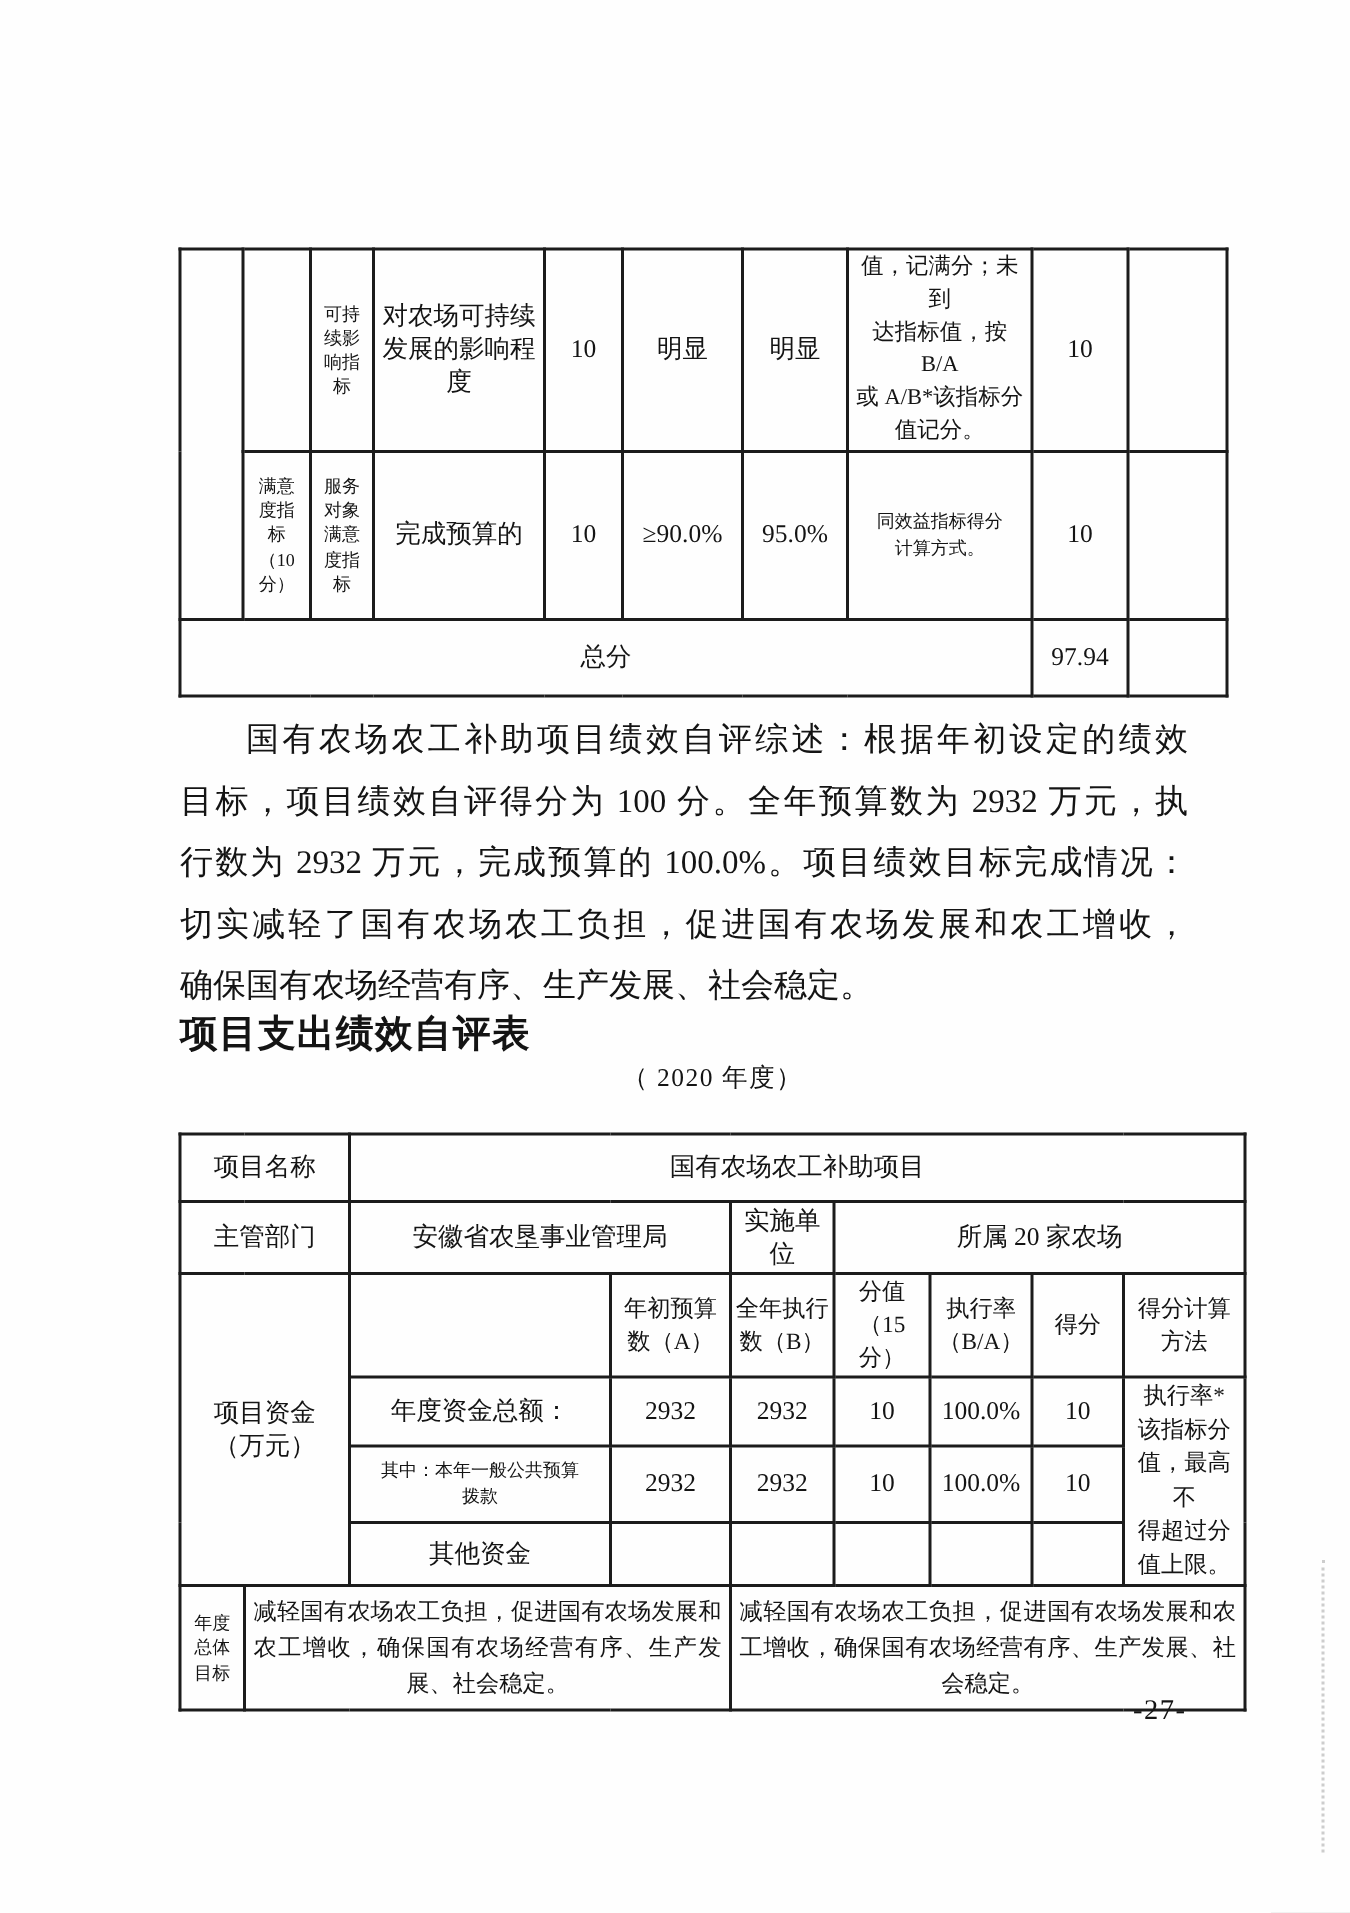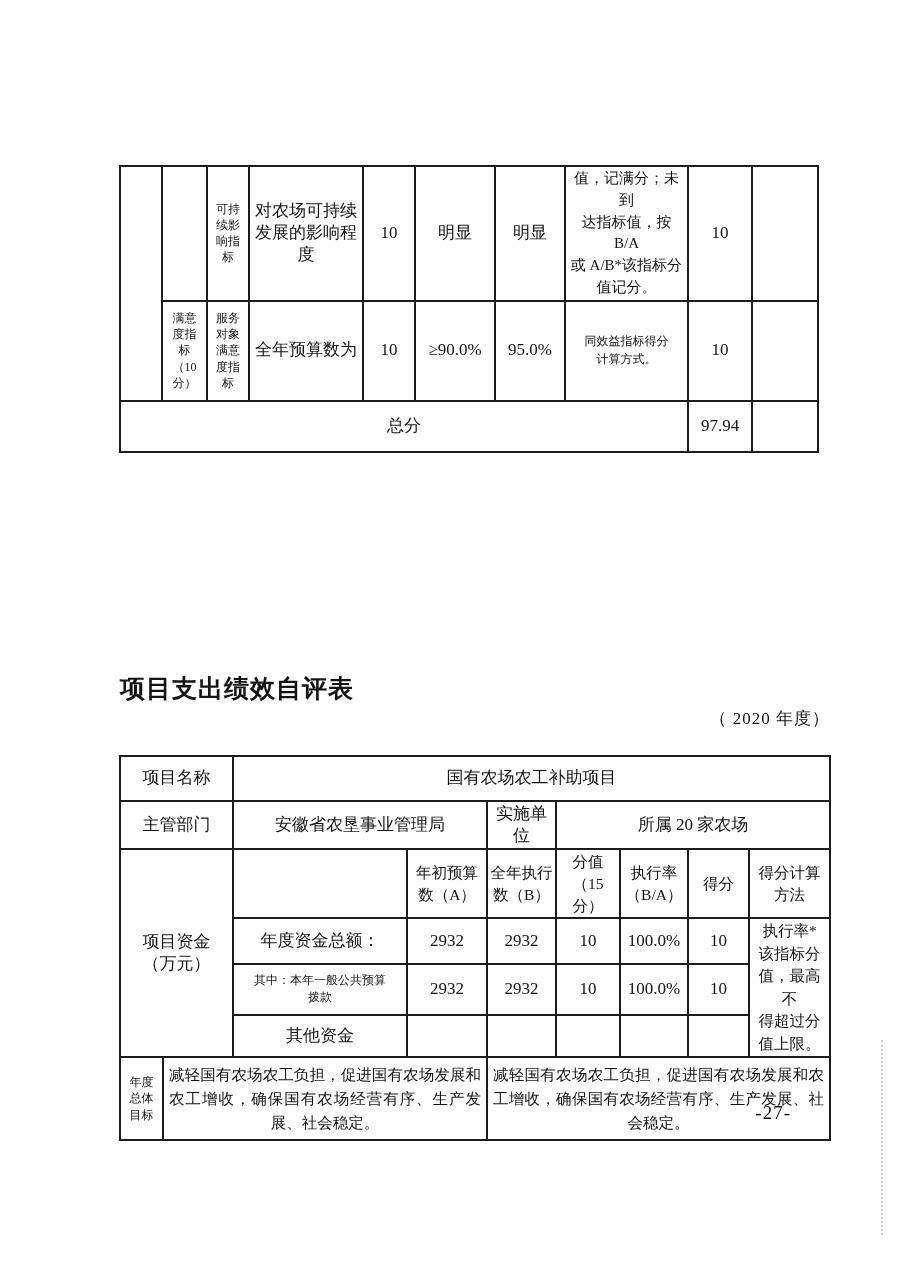--- a/index.html
+++ b/index.html
@@ -9,21 +9,21 @@
     overflow:hidden;margin:0 auto;
   }
   table{border-collapse:collapse;table-layout:fixed;}
   td{
     border:2px solid #1c1c1c;text-align:center;vertical-align:middle;
     padding:1px 2px;font-size:17px;line-height:1.3;overflow:hidden;
   }
   .pre{white-space:pre-line;}
   .score-table{position:absolute;left:119px;top:165px;width:698px;}
   .score-table .r1{height:90px;}
-  .score-table .r2{height:100px;margin-top:48px;}
+  .score-table .r2{height:112px;margin-top:48px;}
   .score-table .r3{height:51px;}
   .cell-vert{font-size:12px;line-height:1.35;padding:1px 0;}
   .cell-method{font-size:15px;line-height:1.45;padding:1px 3px;border-radius:18px;}
   .eval-table{position:absolute;left:119px;top:755px;width:710px;}
   .eval-table .er1{height:45px;}
   .eval-table .er2{height:45px;}
   .eval-table .er3{height:50px;}
   .eval-table .er4{height:45px;}
   .eval-table .er5{height:50px;}
   .eval-table .er6{height:42px;}
@@ -40,24 +40,24 @@
   }
   .summary .line{text-align:justify;text-align-last:justify;height:41px;}
   .summary .line.first{text-indent:2em;}
   .summary .line.last{text-align-last:left;}
   .doc-title{
     position:absolute;left:120px;top:672px;width:710px;
     text-align:left;font-size:25px;font-weight:bold;letter-spacing:1px;
   }
   .doc-subtitle{
     position:absolute;left:120px;top:707px;width:710px;
-    text-align:right;font-size:17px;letter-spacing:1px;
+    text-align:center;font-size:17px;letter-spacing:1px;
   }
   .page-number{
-    position:absolute;left:120px;top:1102px;width:671px;
+    position:absolute;left:120px;top:1130px;width:671px;
     text-align:right;font-size:19px;letter-spacing:1px;
   }
   .scan-artifact{
     position:absolute;left:881px;top:1040px;height:195px;width:0;
     border-left:2px dotted rgba(60,60,60,0.25);
   }
 </style>
 </head>
 <body>
 
@@ -101,37 +101,44 @@
       <td class="pre cell-vert">满意
 度指
 标
 （10
 分）</td>
       <td class="pre cell-vert">服务
 对象
 满意
 度指
 标</td>
-      <td>全年预算数为</td>
+      <td>完成预算的</td>
       <td>10</td>
       <td>≥90.0%</td>
       <td>95.0%</td>
       <td class="pre cell-method" style="font-size:12px">同效益指标得分
 计算方式。</td>
       <td>10</td>
       <td></td>
     </tr>
     <tr class="r3">
       <td colspan="8">总分</td>
       <td>97.94</td>
       <td></td>
     </tr>
   </tbody>
     </table>
 
+  <div class="summary">
+    <div class="line first">国有农场农工补助项目绩效自评综述：根据年初设定的绩效</div>
+    <div class="line">目标，项目绩效自评得分为 100 分。全年预算数为 2932 万元，执</div>
+    <div class="line">行数为 2932 万元，完成预算的 100.0%。项目绩效目标完成情况：</div>
+    <div class="line">切实减轻了国有农场农工负担，促进国有农场发展和农工增收，</div>
+    <div class="line last">确保国有农场经营有序、生产发展、社会稳定。</div>
+  </div>
 
   <div class="doc-title">项目支出绩效自评表</div>
   <div class="doc-subtitle">（ 2020 年度）</div>
 
   <table class="eval-table">
     <colgroup>
       <col style="width:43px">
         <col style="width:70px">
         <col style="width:174px">
       <col style="width:80px">

